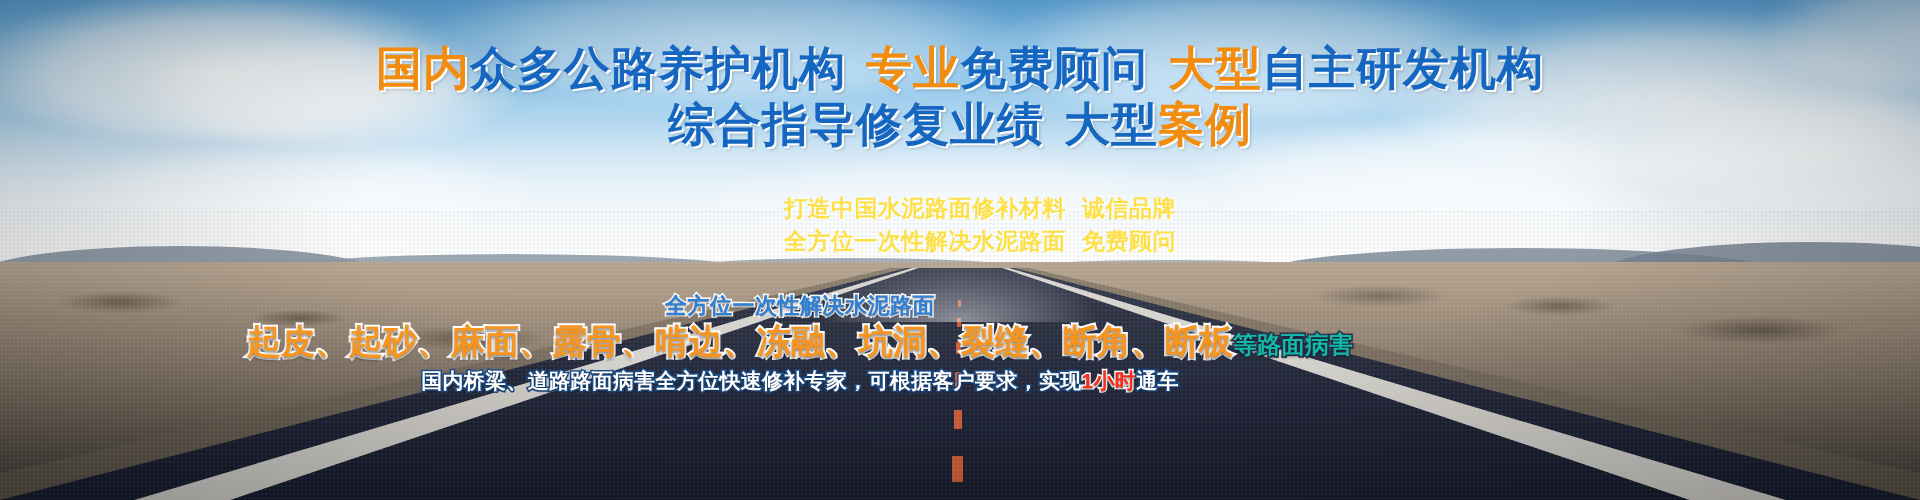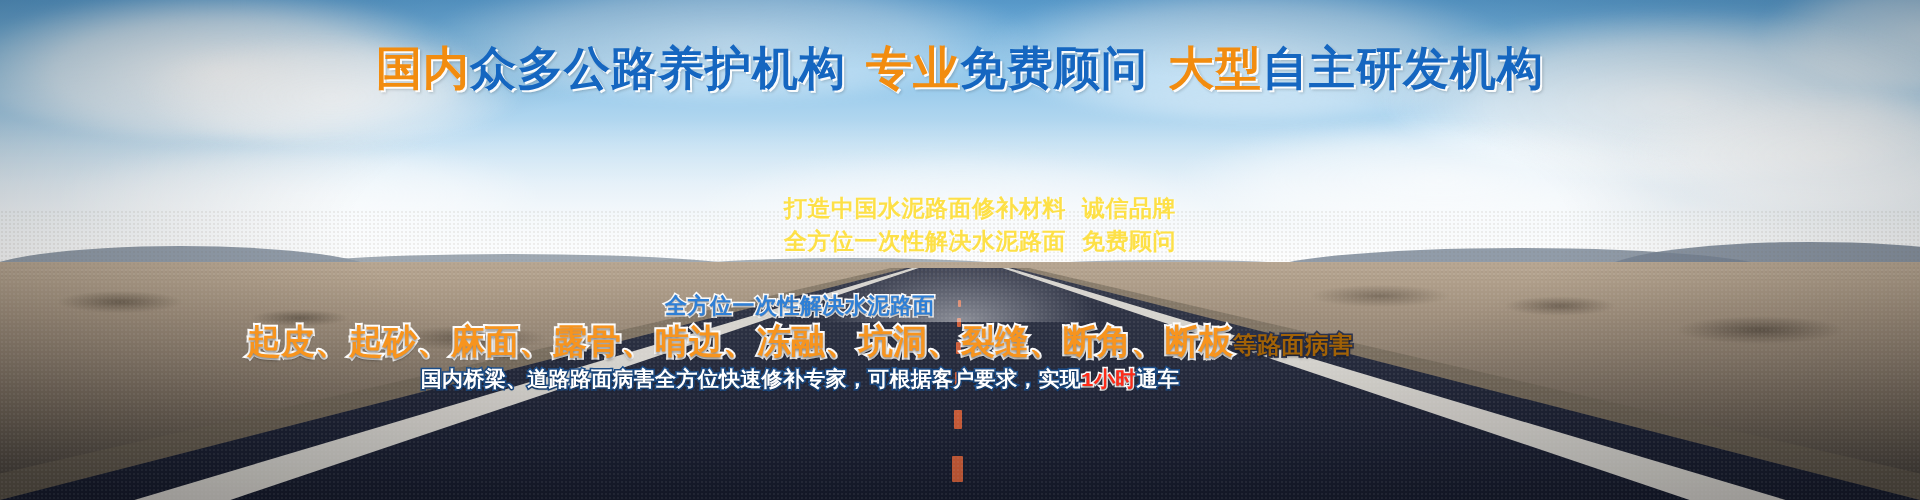--- a/index.html
+++ b/index.html
@@ -208,33 +208,32 @@
   }
   .b-line2{
     font-size:34px; font-weight:bold; line-height:42px;
     color:#f7941e;
     letter-spacing:0px;
     -webkit-text-stroke:4px #ffffff;
     paint-order:stroke fill;
     text-shadow:0 2px 3px rgba(0,0,0,.5);
   }
   .b-line2 .tail{
-    color:#a16207;
+    color:#14b8a6;
     font-size:24px;
     -webkit-text-stroke:3px #2b3350;
     paint-order:stroke fill;
   }
   .b-line3{
     font-size:21px; font-weight:bold; line-height:30px;
     color:#ffffff;
     letter-spacing:.3px;
     -webkit-text-stroke:3px #1c4f8c;
     paint-order:stroke fill;
     text-shadow:0 1px 2px rgba(0,0,0,.5);
-    font-family:Liberation Mono, monospace;
   }
   .b-line3 .hot{
     color:#ff2a18;
     -webkit-text-stroke:3px #ffffff;
     paint-order:stroke fill;
   }
 </style>
 </head>
 <body>
 
@@ -281,20 +280,23 @@
   <div class="halftone-top"></div>
   <div class="halftone"></div>
   <div class="vignette"></div>
 
   <div class="content">
 
     <div class="headline">
       <span class="ln">
         <span class="hl-orange">国内</span><span class="hl-blue">众多公路养护机构</span><span class="gap"></span><span class="hl-orange">专业</span><span class="hl-blue">免费顾问</span><span class="gap"></span><span class="hl-orange">大型</span><span class="hl-blue">自主研发机构</span>
       </span>
+      <span class="ln">
+        <span class="hl-blue">综合指导修复业绩</span><span class="gap"></span><span class="hl-blue">大型</span><span class="hl-orange">案例</span>
+      </span>
     </div>
 
     <div class="subtext">
       <div>
         <span>打造中国水泥路面修补材料</span><span class="s-gap"></span><span>诚信品牌</span>
       </div>
       <div>
         <span>全方位一次性解决水泥路面</span><span class="s-gap"></span><span>免费顾问</span>
       </div>
     </div>

